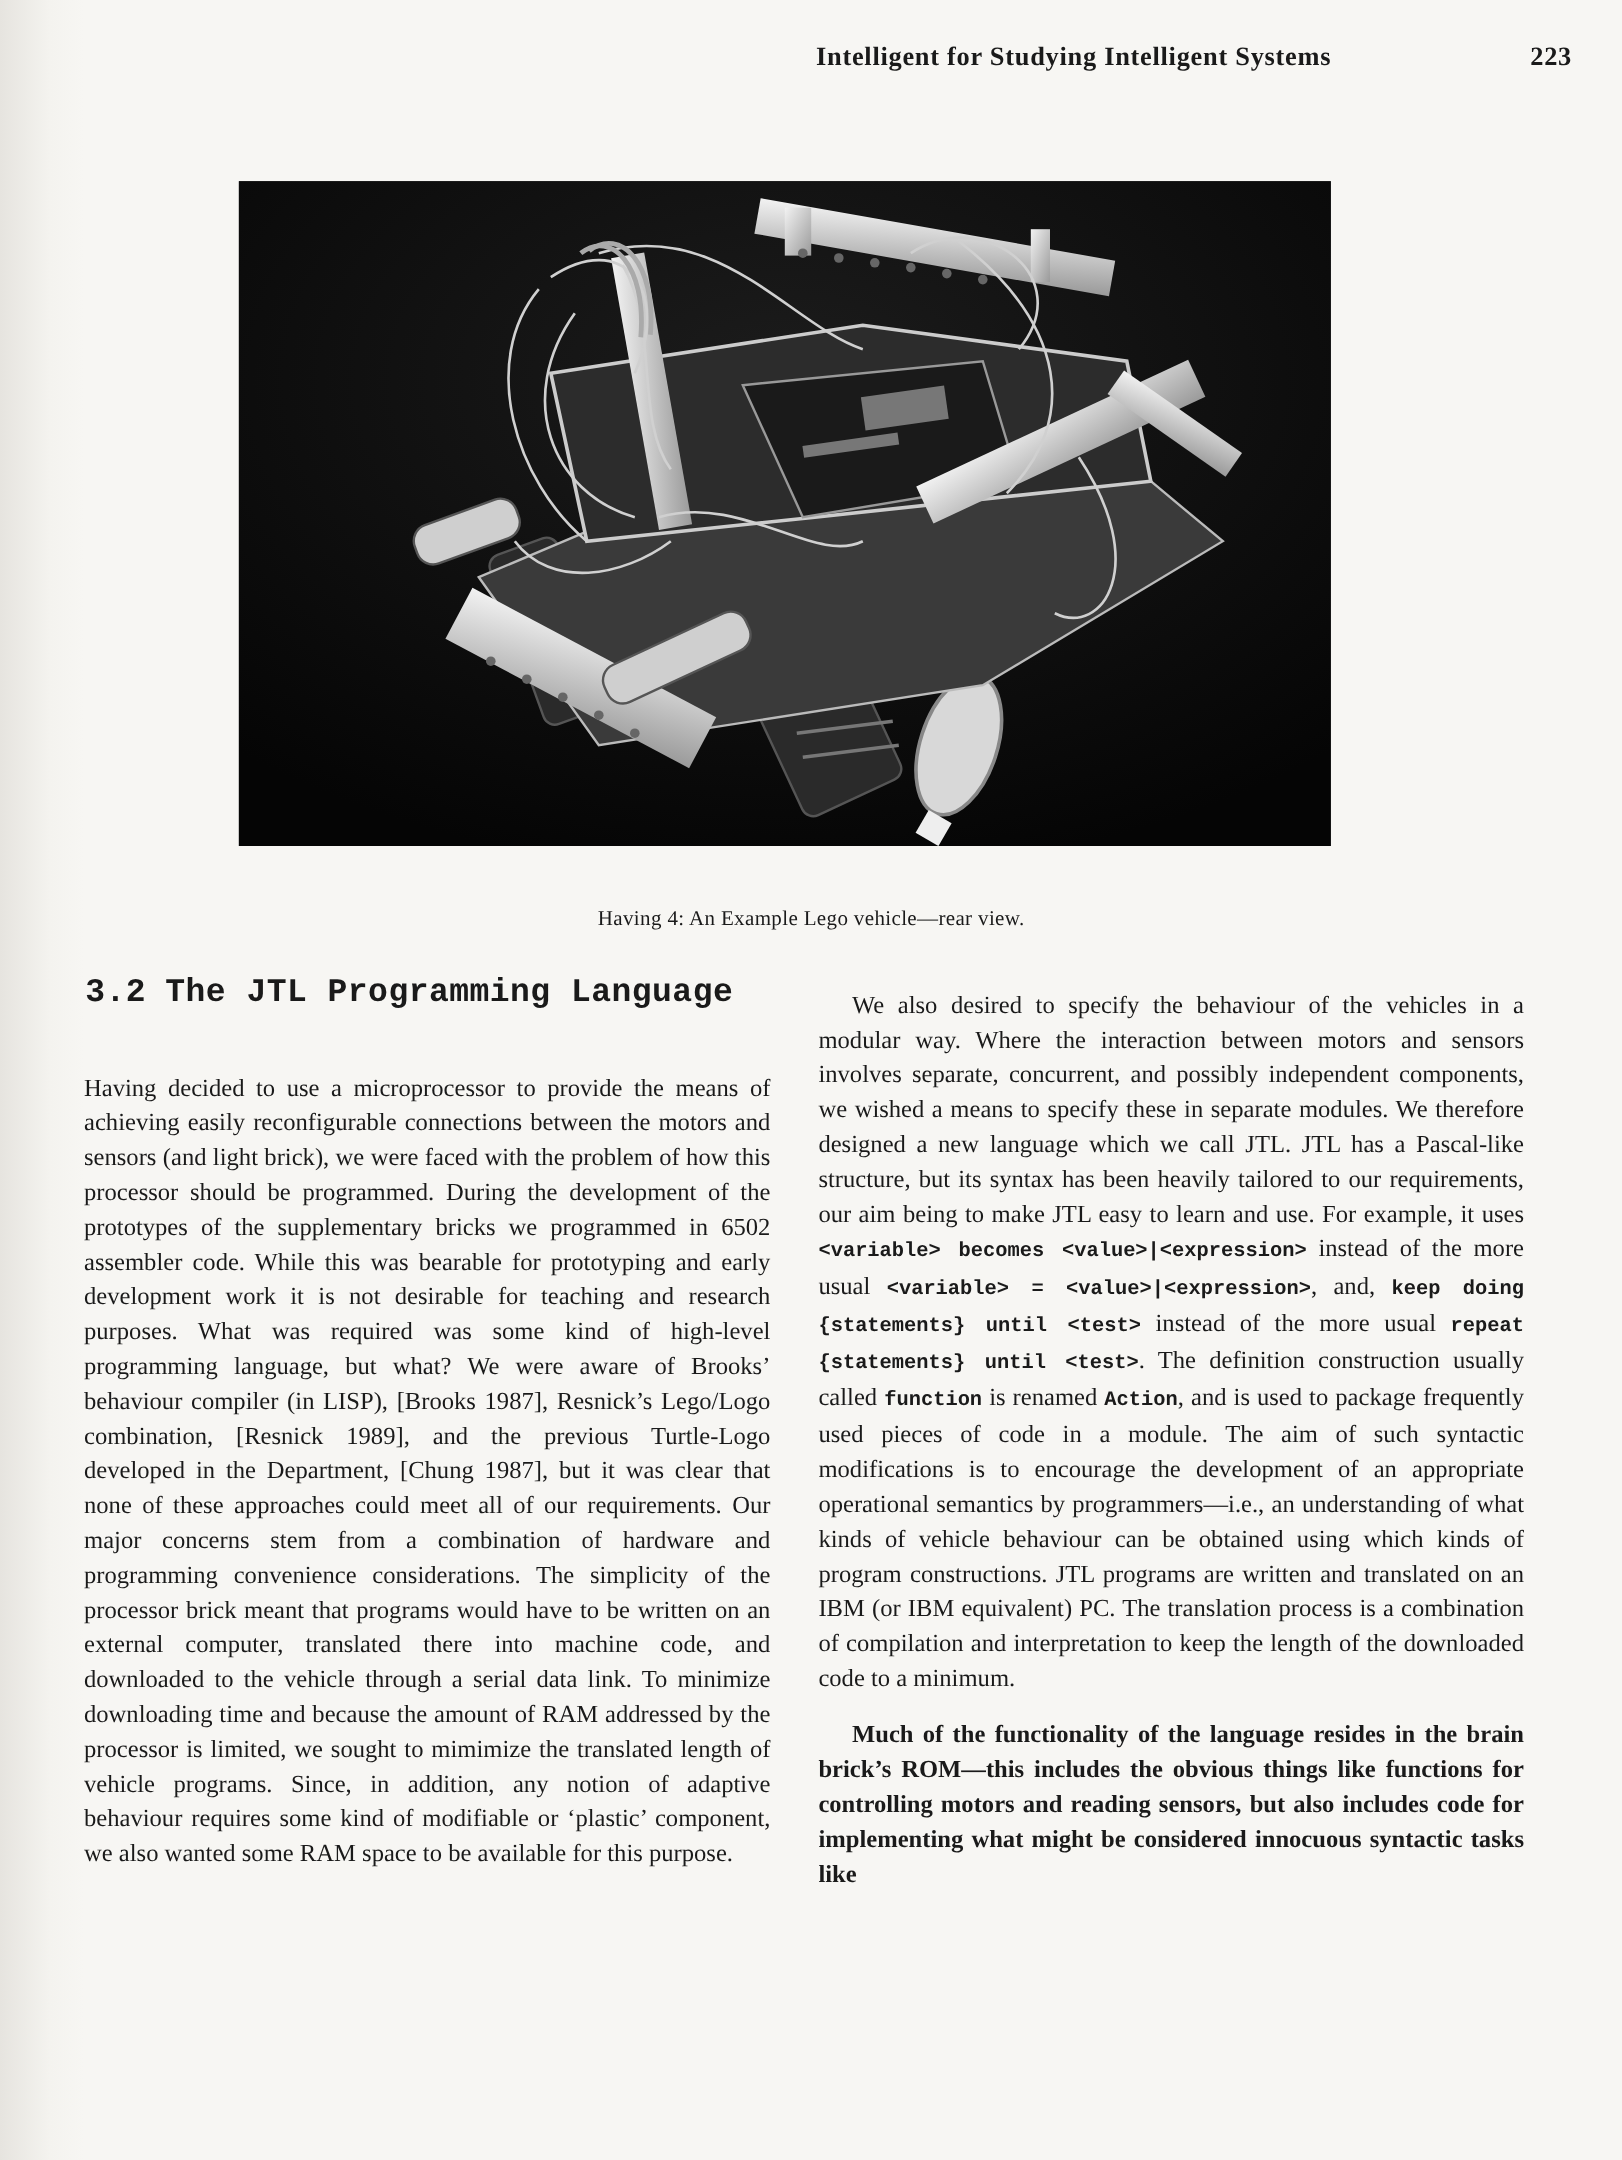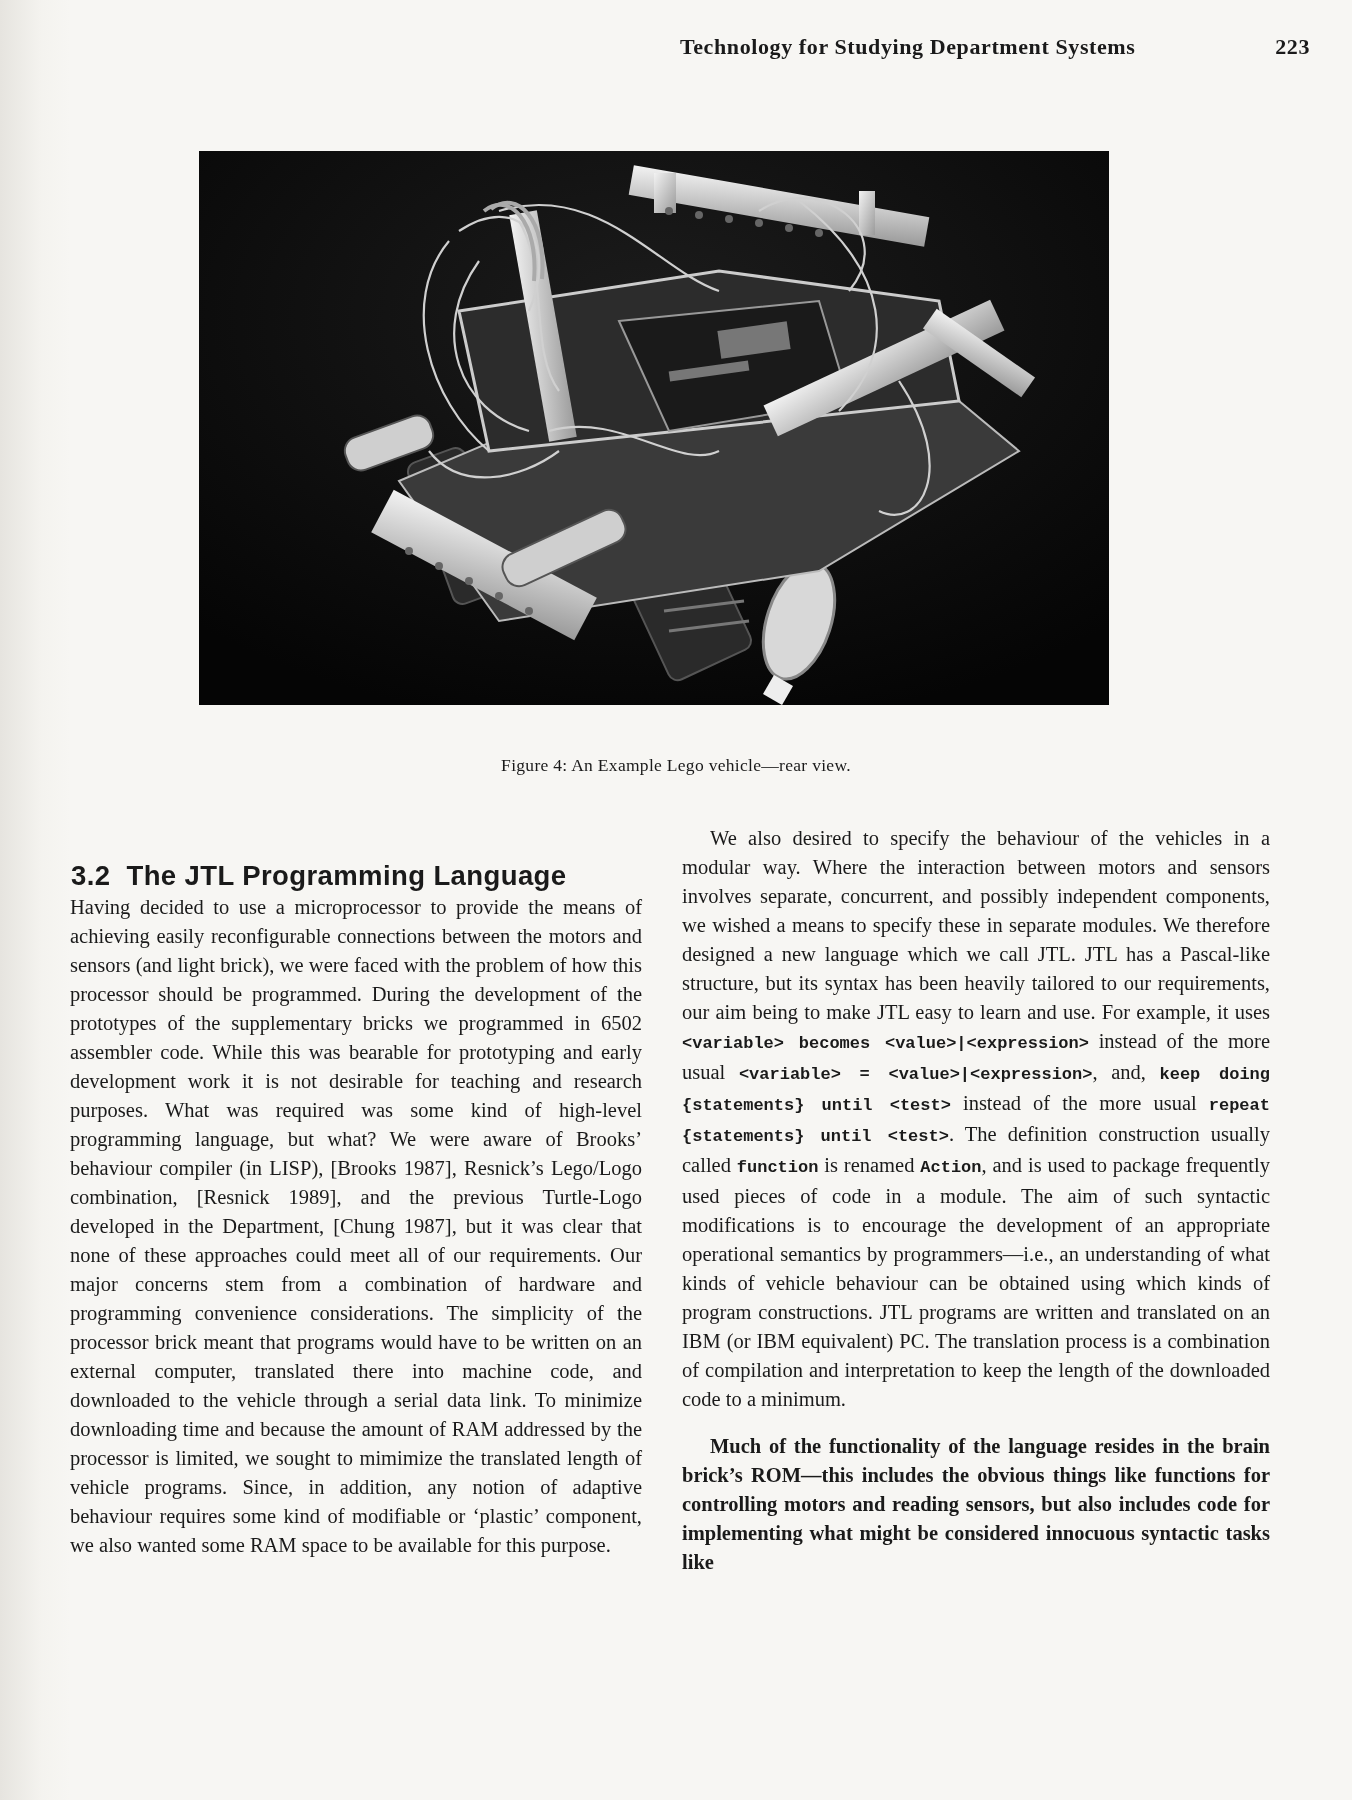--- a/index.html
+++ b/index.html
@@ -24,22 +24,22 @@
       position: absolute; left: 199px; top: 151px; width: 910px; height: 554px;
       background: #0b0b0b; overflow: hidden;
       box-shadow: inset 0 0 0 1px #222;
     }
     .figure svg { width: 100%; height: 100%; display: block; }
     .caption {
       position: absolute; top: 755px; left: 0; width: 1352px; text-align: center;
       font-family: "Liberation Serif", serif; font-size: 17.5px; letter-spacing: 0.3px;
     }
     .section-heading {
-      position: absolute; left: 71px; top: 860px;
-      font-family: Liberation Sans, sans-serif; font-weight: bold; font-size: 27.5px;
+      position: absolute; left: 71px; top: 812px;
+      font-family: Liberation Mono, monospace; font-weight: bold; font-size: 27.5px;
       letter-spacing: 0.4px; white-space: nowrap;
     }
     .section-heading .num { margin-right: 16px; }
     .col {
       position: absolute; font-family: "Liberation Serif", serif;
       font-size: 20.5px; line-height: 29px; text-align: justify;
     }
     .col-left { left: 70px; top: 893px; width: 572px; }
     .col-right { left: 682px; top: 824px; width: 588px; }
     .col p { margin: 0; }
@@ -49,21 +49,21 @@
       font-family: "Liberation Mono", "DejaVu Sans Mono", monospace;
       font-weight: bold; font-size: 17px;
     }
   </style>
 </head>
 <body>
 
 <div class="left-shadow"></div>
 
 <div class="running-head">
-  <span class="title">Technology for Studying Department Systems</span>
+  <span class="title">Intelligent for Studying Intelligent Systems</span>
   <span class="page-no">223</span>
 </div>
 
 <div class="figure">
   <svg viewBox="0 0 910 554" preserveAspectRatio="none">
     <defs>
       <radialGradient id="bg" cx="50%" cy="30%" r="75%">
         <stop offset="0%" stop-color="#1c1c1c"></stop>
         <stop offset="100%" stop-color="#050505"></stop>
       </radialGradient>
@@ -137,21 +137,21 @@
       <path d="M230 300 C260 340 320 330 360 300"></path>
       <path d="M320 70 C350 120 330 200 360 240"></path>
     </g>
     <g fill="none" stroke="#aaa" stroke-width="4">
       <path d="M285 60 C310 40 340 70 335 130"></path>
       <path d="M292 58 C318 38 348 68 343 128"></path>
     </g>
   </svg>
 </div>
 
-<div class="caption">Figure 4: An Example Lego vehicle—rear view.</div>
+<div class="caption">Having 4: An Example Lego vehicle—rear view.</div>
 
 <h2 class="section-heading" style="margin:0;">
   <span class="num">3.2</span><span>The JTL Programming Language</span>
 </h2>
 
 <div class="col col-left">
   <p>Having decided to use a microprocessor to provide the means of achieving easily reconfigurable connections between the motors and sensors (and light brick), we were faced with the problem of how this processor should be programmed. During the development of the prototypes of the supplementary bricks we programmed in 6502 assembler code. While this was bearable for prototyping and early development work it is not desirable for teaching and research purposes. What was required was some kind of high-level programming language, but what? We were aware of Brooks’ behaviour compiler (in LISP), [Brooks 1987], Resnick’s Lego/Logo combination, [Resnick 1989], and the previous Turtle-Logo developed in the Department, [Chung 1987], but it was clear that none of these approaches could meet all of our requirements. Our major concerns stem from a combination of hardware and programming convenience considerations. The simplicity of the processor brick meant that programs would have to be written on an external computer, translated there into machine code, and downloaded to the vehicle through a serial data link. To minimize downloading time and because the amount of RAM addressed by the processor is limited, we sought to mimimize the translated length of vehicle programs. Since, in addition, any notion of adaptive behaviour requires some kind of modifiable or ‘plastic’ component, we also wanted some RAM space to be available for this purpose.</p>
 </div>
 
 <div class="col col-right">

